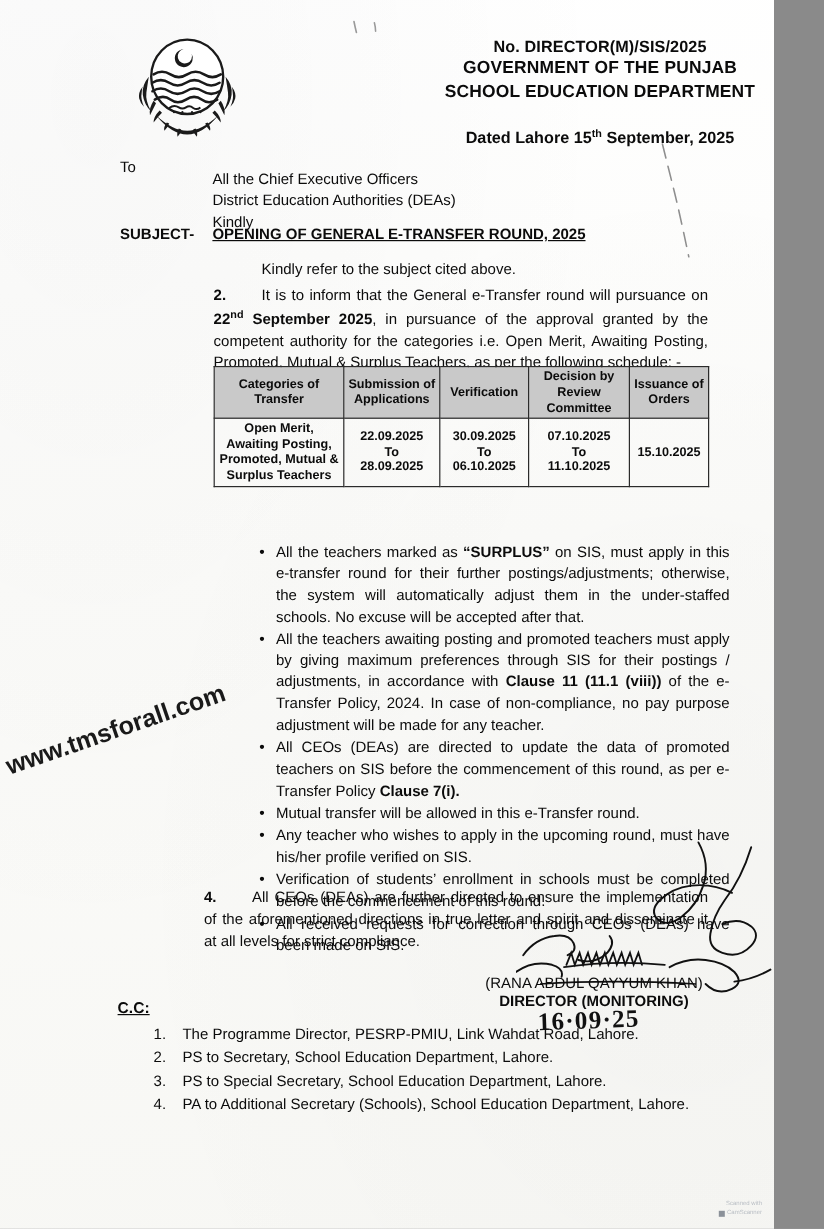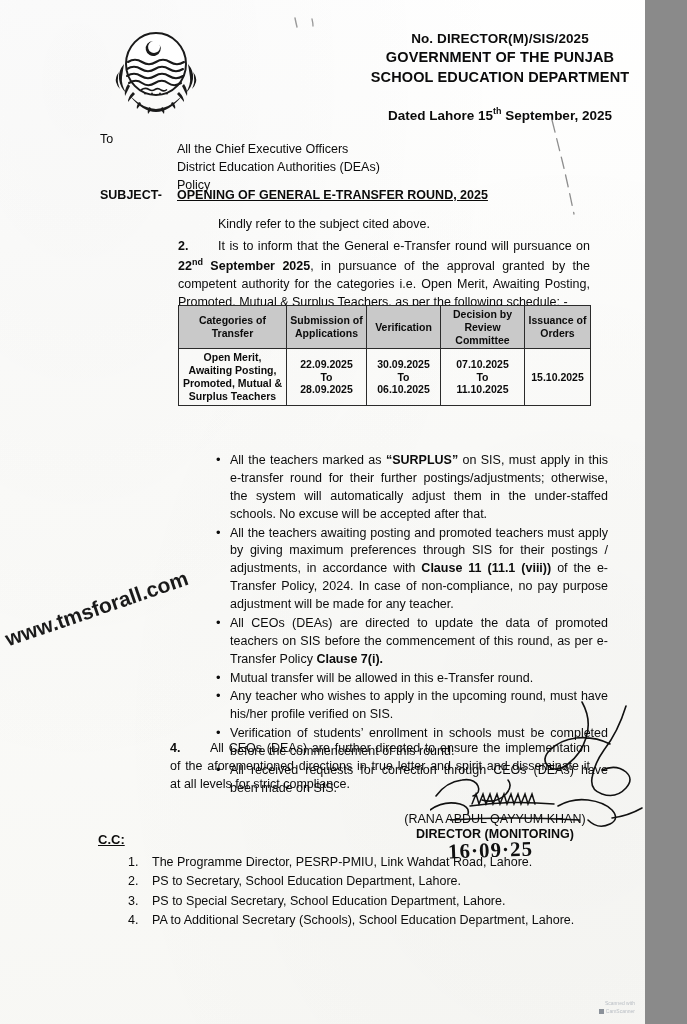--- a/index.html
+++ b/index.html
@@ -324,21 +324,21 @@
     <div class="hdr-gov">GOVERNMENT OF THE PUNJAB</div>
     <div class="hdr-dept">SCHOOL EDUCATION DEPARTMENT</div>
   </div>
 
   <div class="dated layer"><span>Dated Lahore 15</span><sup>th</sup><span> September, 2025</span></div>
 
   <div class="to-label layer">To</div>
   <div class="to-block layer">
     <div>All the Chief Executive Officers</div>
     <div>District Education Authorities (DEAs)</div>
-    <div>Policy</div>
+    <div>Kindly</div>
   </div>
 
   <div class="subject-row layer">
     <span class="subject-label">SUBJECT-</span><span class="subject-text">OPENING OF GENERAL E-TRANSFER ROUND, 2025</span>
   </div>
 
   <div class="kindly layer">Kindly refer to the subject cited above.</div>
 
   <div class="para p2 layer">
     <span class="num">2.</span><span>It is to inform that the General e-Transfer round will pursuance on </span><b>22</b><b><sup>nd</sup></b> <b>September 2025</b><span>, in pursuance of the approval granted by the competent authority for the categories i.e. Open Merit, Awaiting Posting, Promoted, Mutual &amp; Surplus Teachers, as per the following schedule: -</span>

